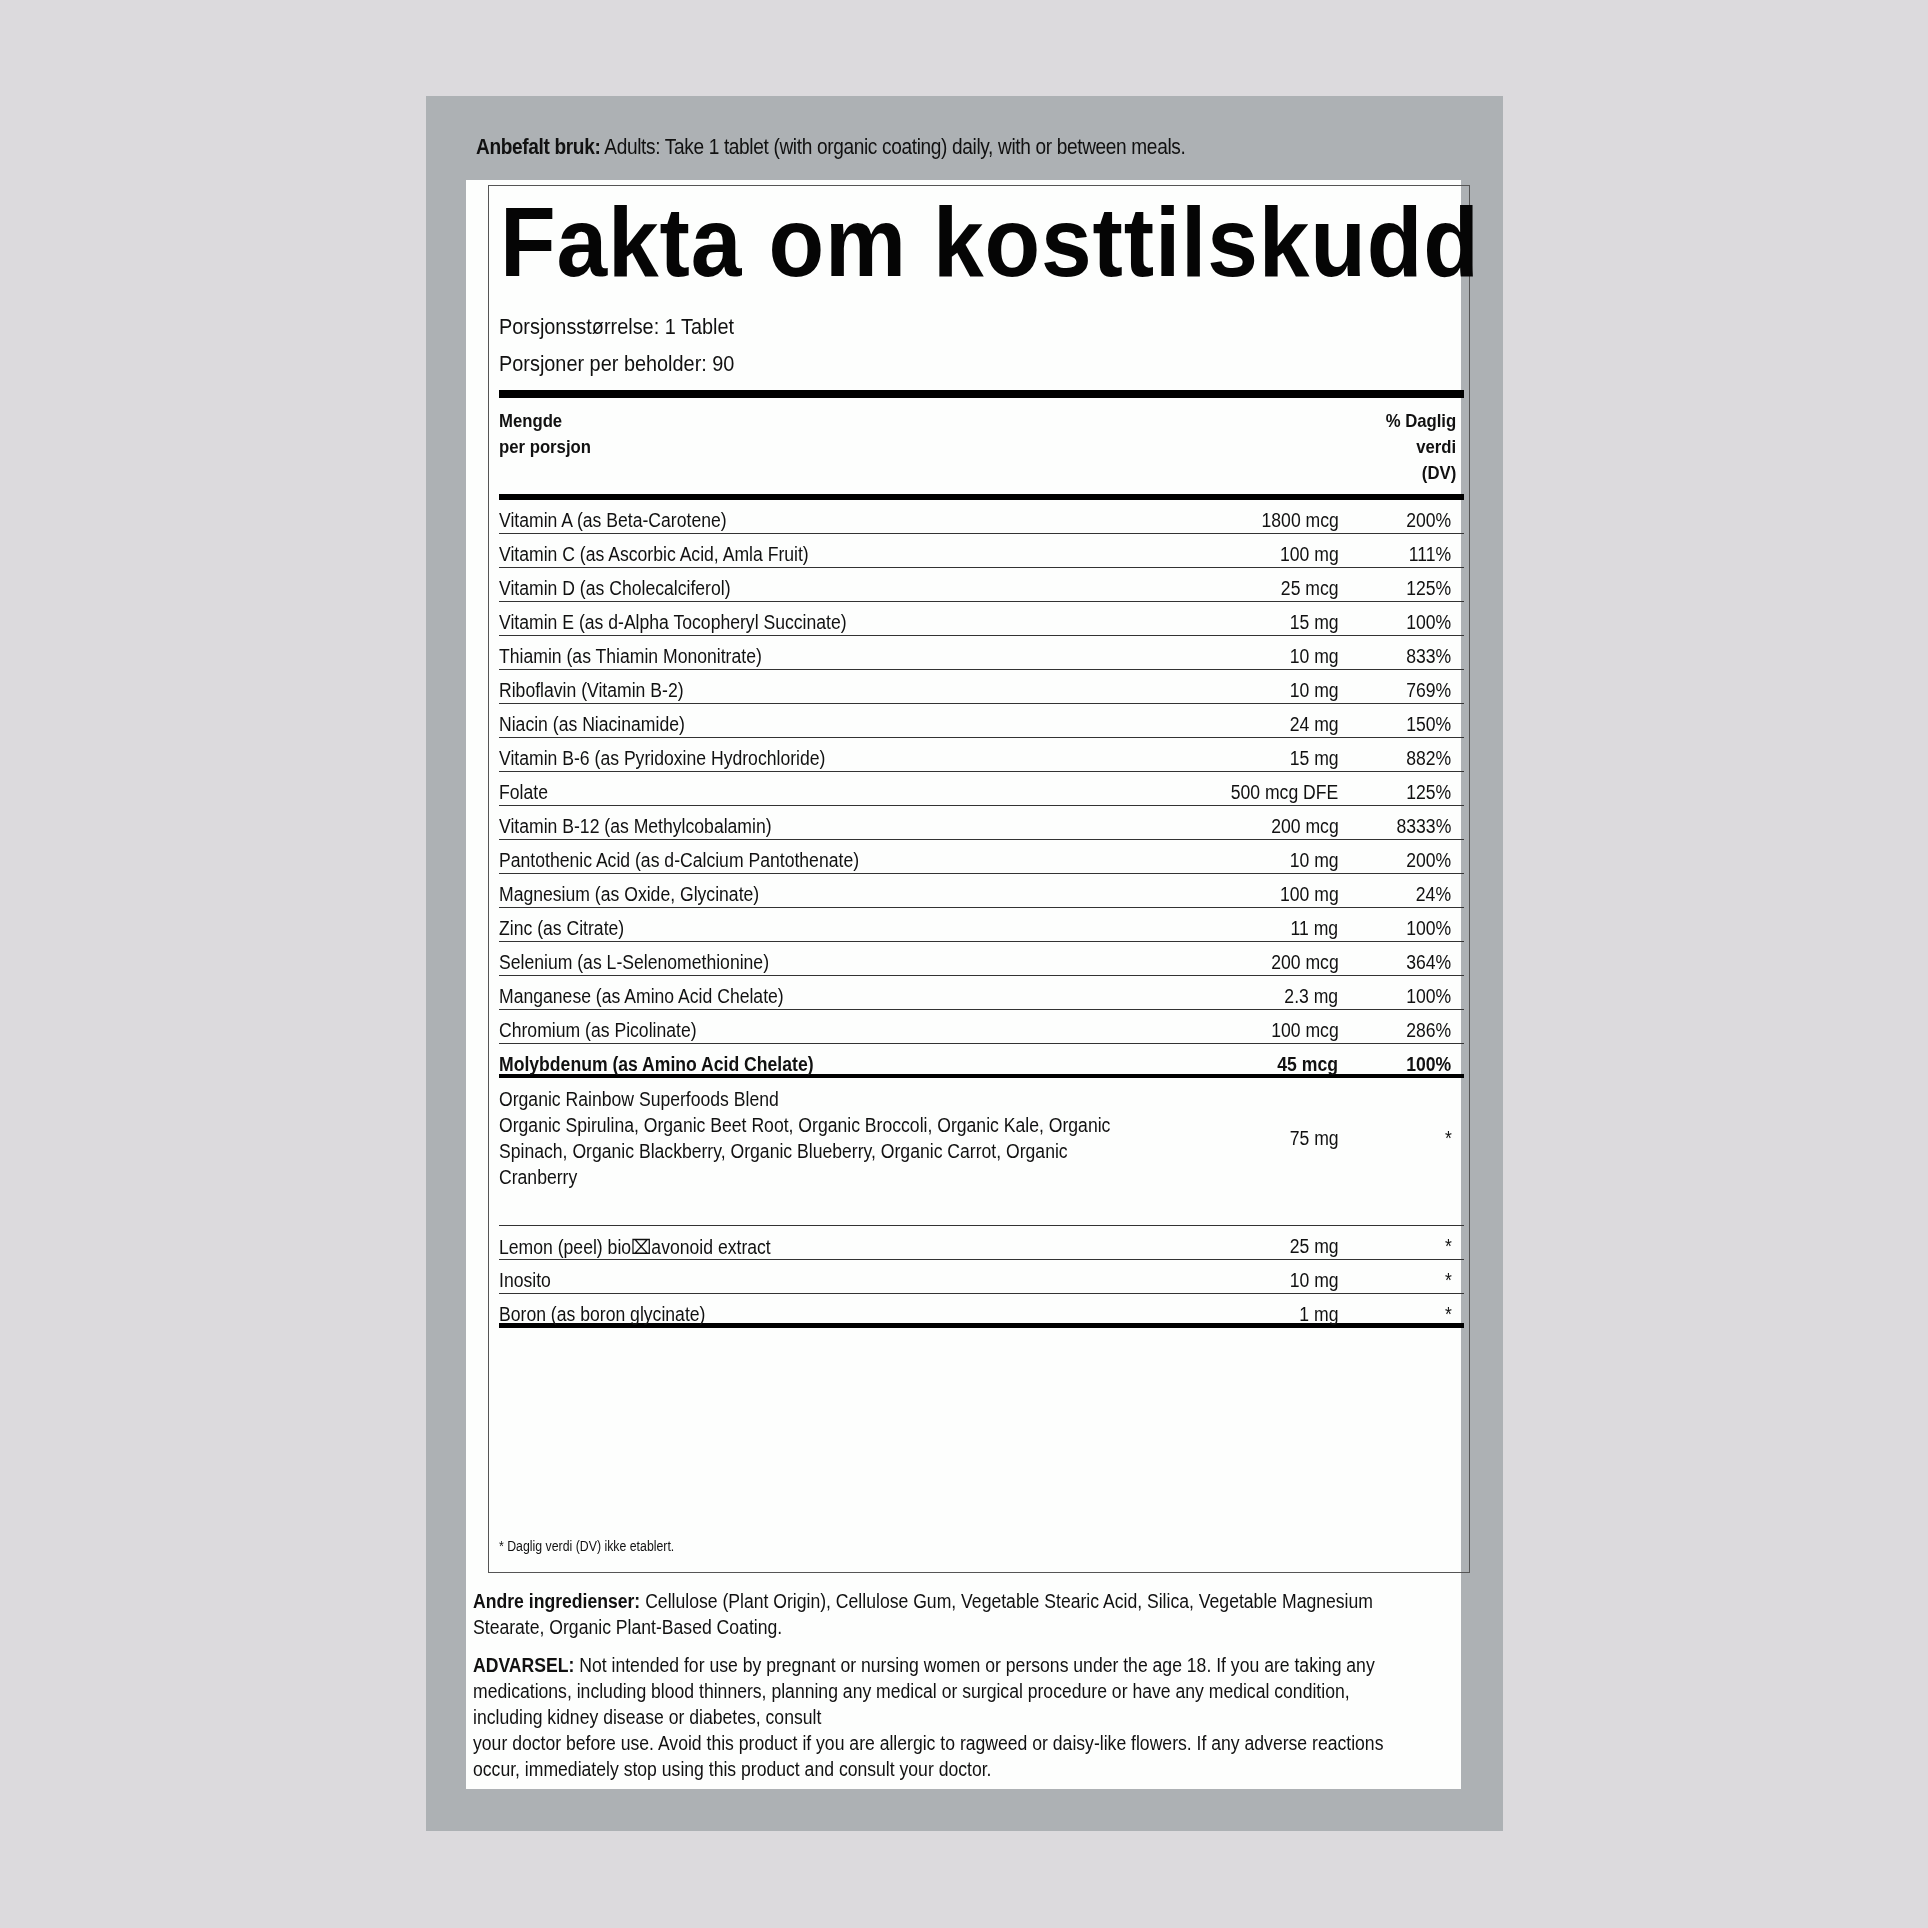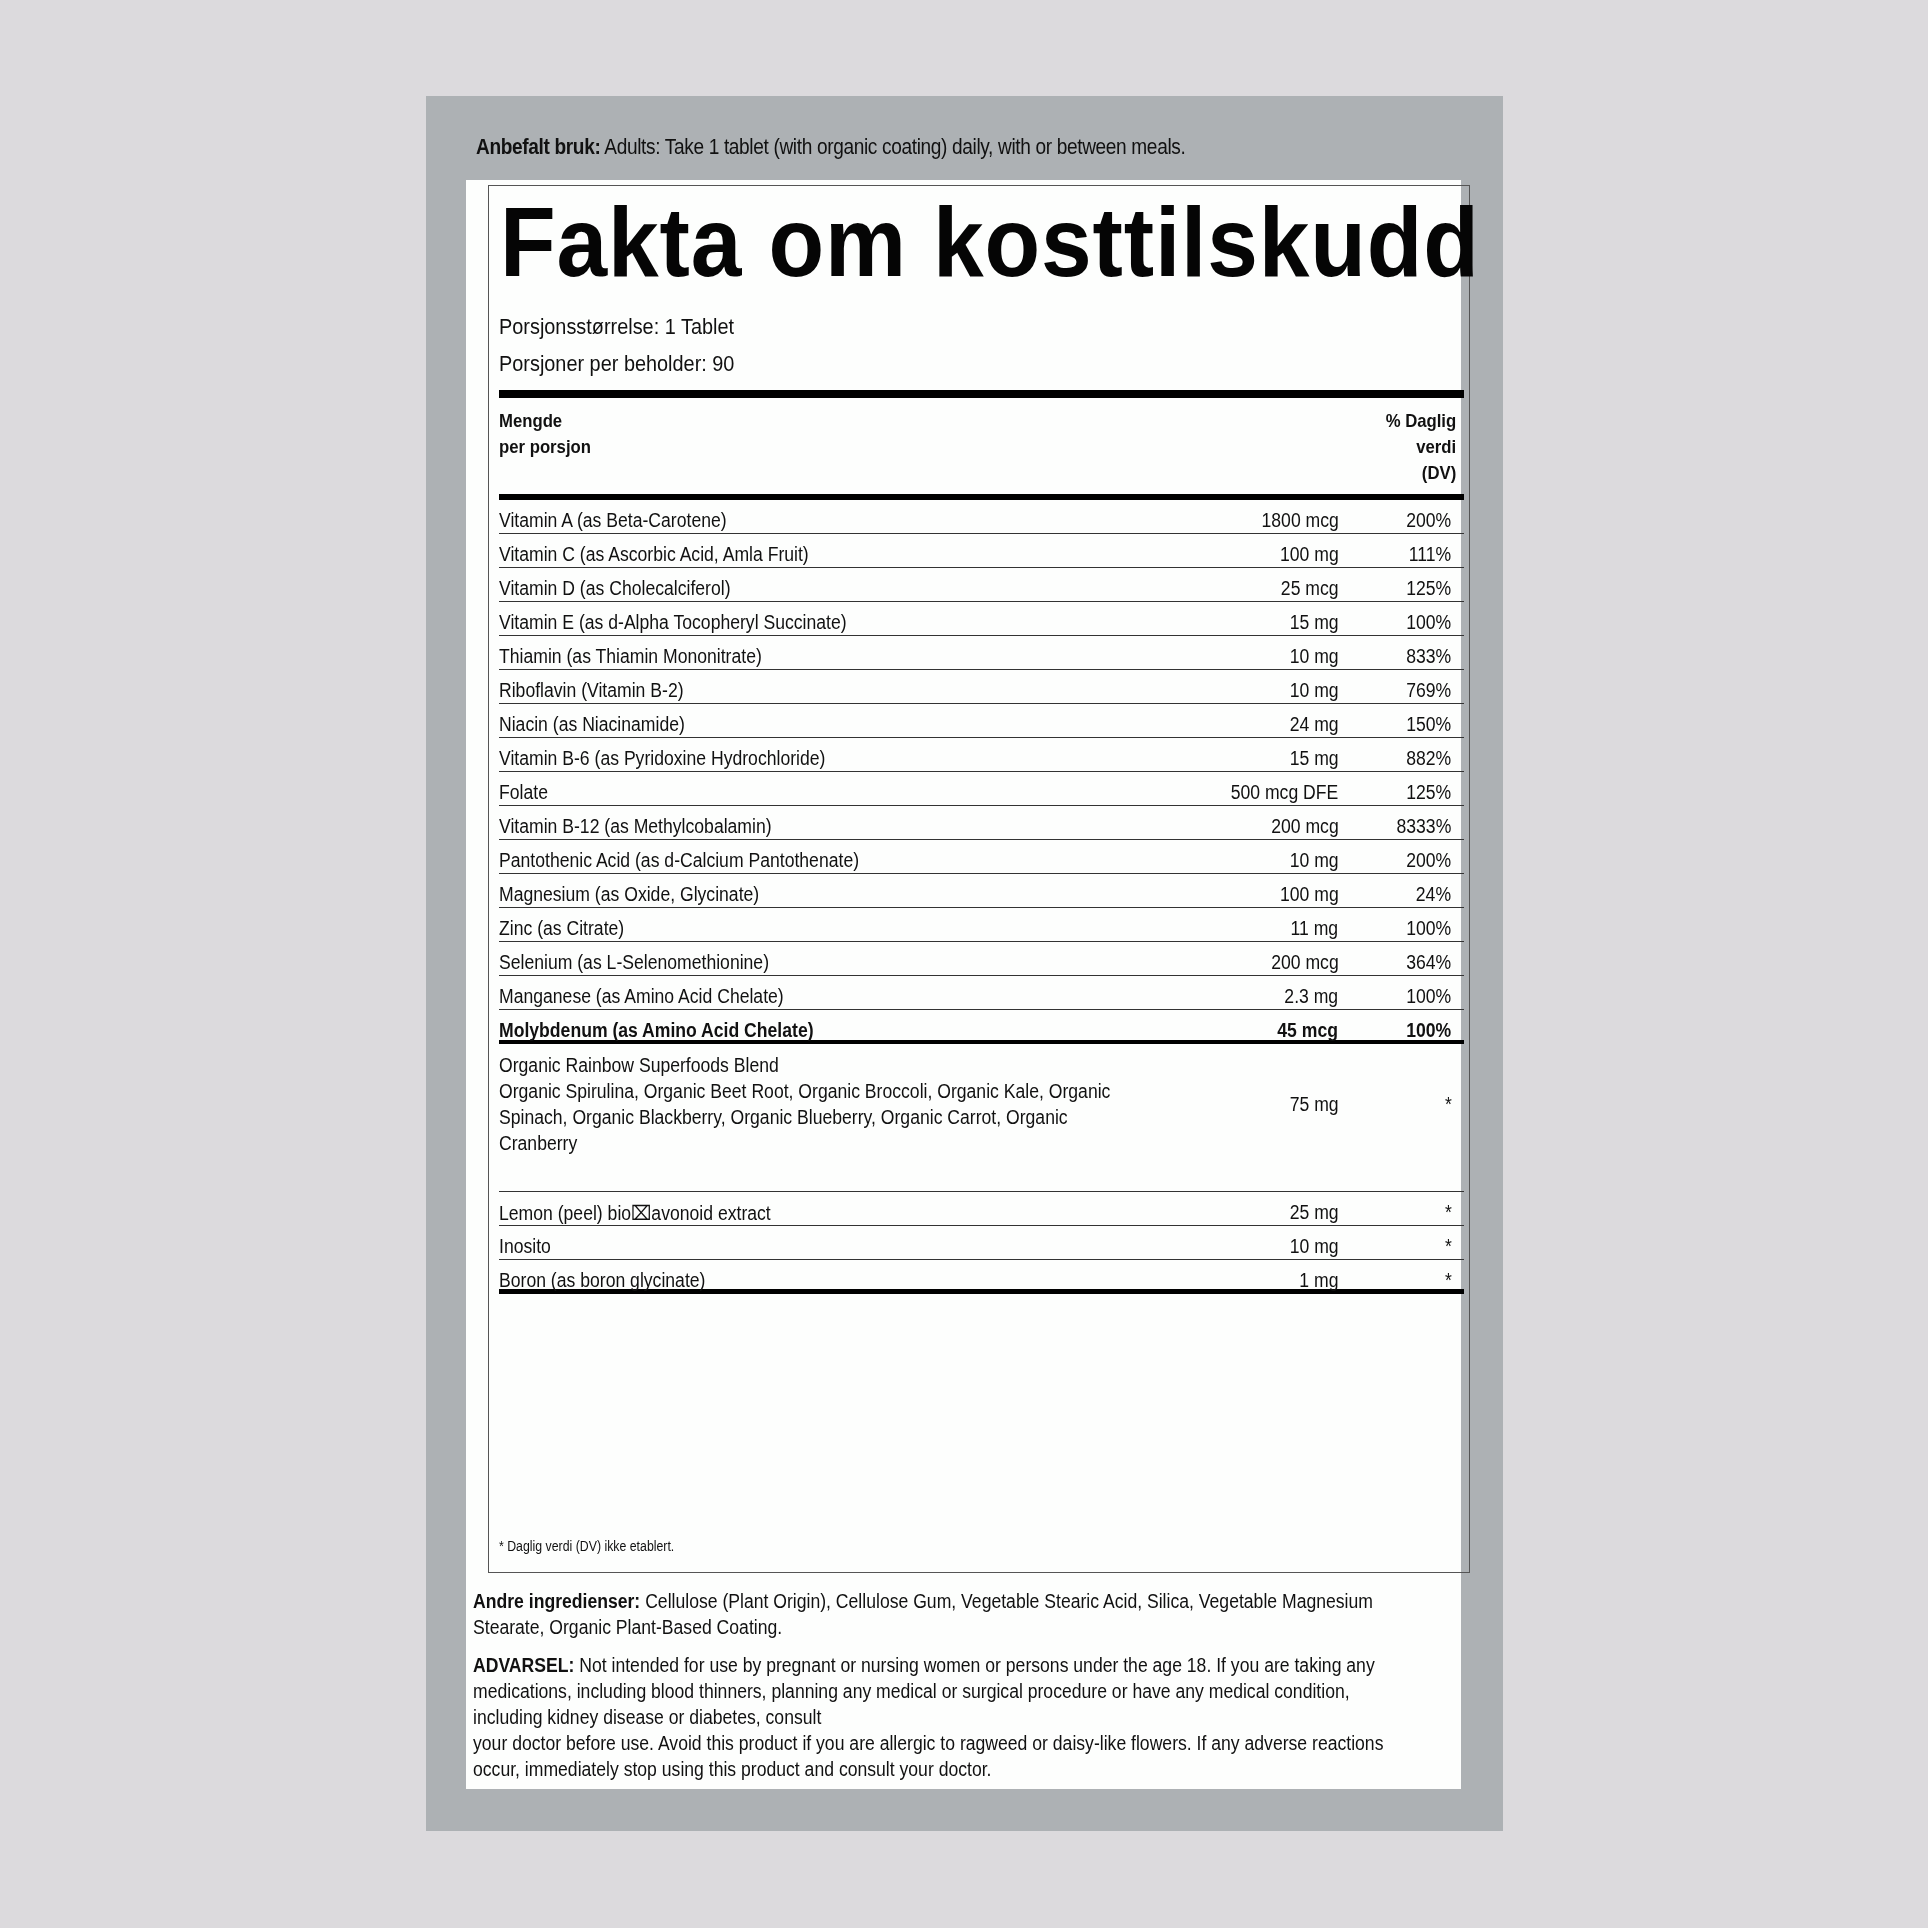--- a/index.html
+++ b/index.html
@@ -126,20 +126,25 @@
     <div class="row">
         <span class="nm">Selenium (as L-Selenomethionine)</span>
         <span class="amt">200 mcg</span>
         <span class="dv">364%</span>
       </div>
     <div class="row">
         <span class="nm">Manganese (as Amino Acid Chelate)</span>
         <span class="amt">2.3 mg</span>
         <span class="dv">100%</span>
       </div>
+    <div class="row">
+        <span class="nm">Chromium (as Picolinate)</span>
+        <span class="amt">100 mcg</span>
+        <span class="dv">286%</span>
+      </div>
     <div class="row last-std">
         <span class="nm">Molybdenum (as Amino Acid Chelate)</span>
         <span class="amt">45 mcg</span>
         <span class="dv">100%</span>
       </div>
 
     <div class="row blend">
       <div class="nm">
         <div>Organic Rainbow Superfoods Blend</div>
         <div>Organic Spirulina, Organic Beet Root, Organic Broccoli, Organic Kale, Organic Spinach, Organic Blackberry, Organic Blueberry, Organic Carrot, Organic Cranberry</div>

